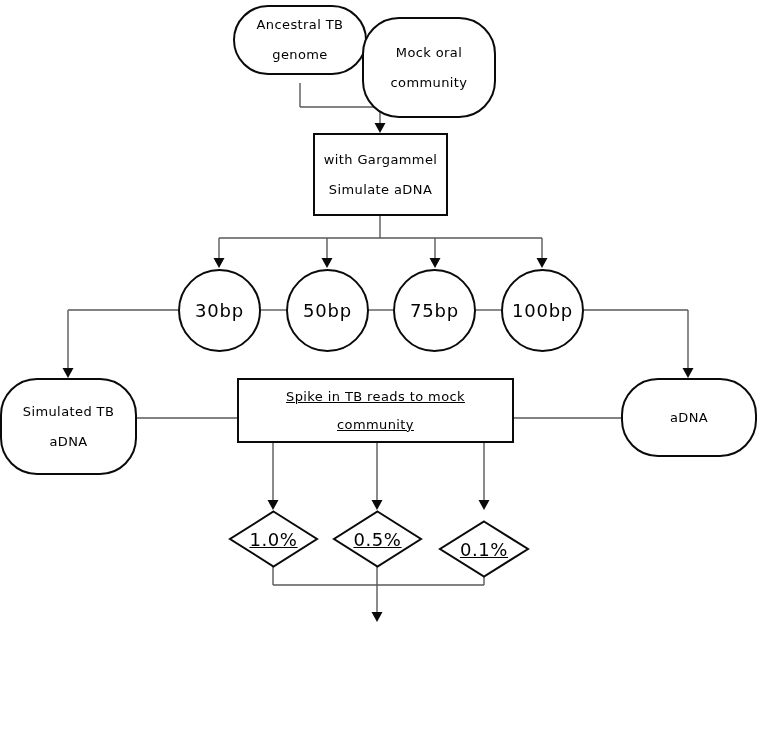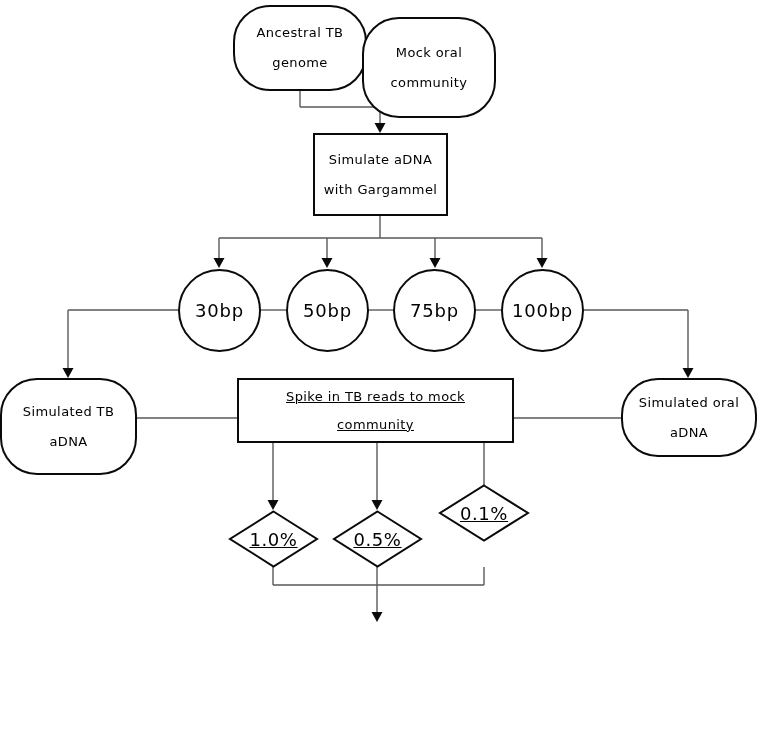--- a/index.html
+++ b/index.html
@@ -109,32 +109,32 @@
     <g>
       <line x1="273" y1="567" x2="273" y2="585"></line>
       <line x1="377" y1="567" x2="377" y2="585"></line>
       <line x1="484" y1="567" x2="484" y2="585"></line>
       <line x1="273" y1="585" x2="484" y2="585"></line>
       <line x1="377" y1="585" x2="377" y2="613"></line>
       <polygon points="371.5,612 382.5,612 377,622"></polygon>
     </g>
   </svg>
 
-  <div class="node terminator" style="left:233px; top:5px; width:134px; height:86px;">
+  <div class="node terminator" style="left:233px; top:5px; width:134px; height:70px;">
     <span>Ancestral TB</span>
     <span>genome</span>
   </div>
   <div class="node terminator" style="left:362px; top:5px; width:134px; height:101px;margin-top:12px;">
     <span>Mock oral</span>
     <span>community</span>
   </div>
 
   <div class="node" style="left:313px; top:133px; width:135px; height:83px;">
+    <span>with Gargammel</span>
     <span>Simulate aDNA</span>
-    <span>with Gargammel</span>
   </div>
 
   <div class="node circle" style="left:178px; top:269px; width:83px; height:83px;">
     <span>30bp</span>
   </div>
   <div class="node circle" style="left:286px; top:269px; width:83px; height:83px;">
     <span>50bp</span>
   </div>
   <div class="node circle" style="left:393px; top:269px; width:83px; height:83px;">
     <span>75bp</span>
@@ -145,37 +145,36 @@
 
   <div class="node terminator" style="left:0px; top:378px; width:137px; height:97px;">
     <span>Simulated TB</span>
     <span>aDNA</span>
   </div>
   <div class="node tight" style="left:237px; top:378px; width:277px; height:65px;">
     <span>Spike in TB reads to mock</span>
     <span>community</span>
   </div>
   <div class="node terminator" style="left:621px; top:378px; width:136px; height:79px;">
-    <span>Simulated oral</span>
     <span>aDNA</span>
   </div>
 
   <div class="diamond" style="left:228px; top:510px; width:91px; height:58px;">
     <svg width="91" height="58" viewBox="0 0 91 58">
       <polygon class="dia-shape" points="45.5,1.5 89,29 45.5,56.5 2,29"></polygon>
     </svg>
     <span class="lbl">1.0%</span>
   </div>
   <div class="diamond" style="left:332px; top:510px; width:91px; height:58px;">
     <svg width="91" height="58" viewBox="0 0 91 58">
       <polygon class="dia-shape" points="45.5,1.5 89,29 45.5,56.5 2,29"></polygon>
     </svg>
     <span class="lbl">0.5%</span>
   </div>
-  <div class="diamond" style="left:438px; top:484px; width:92px; height:58px;">
+  <div class="diamond" style="left:438px; top:520px; width:92px; height:58px;">
     <svg width="92" height="58" viewBox="0 0 92 58">
       <polygon class="dia-shape" points="46,1.5 90,29 46,56.5 2,29"></polygon>
     </svg>
     <span class="lbl">0.1%</span>
   </div>
 
 
 </div>
 
 </body></html>

